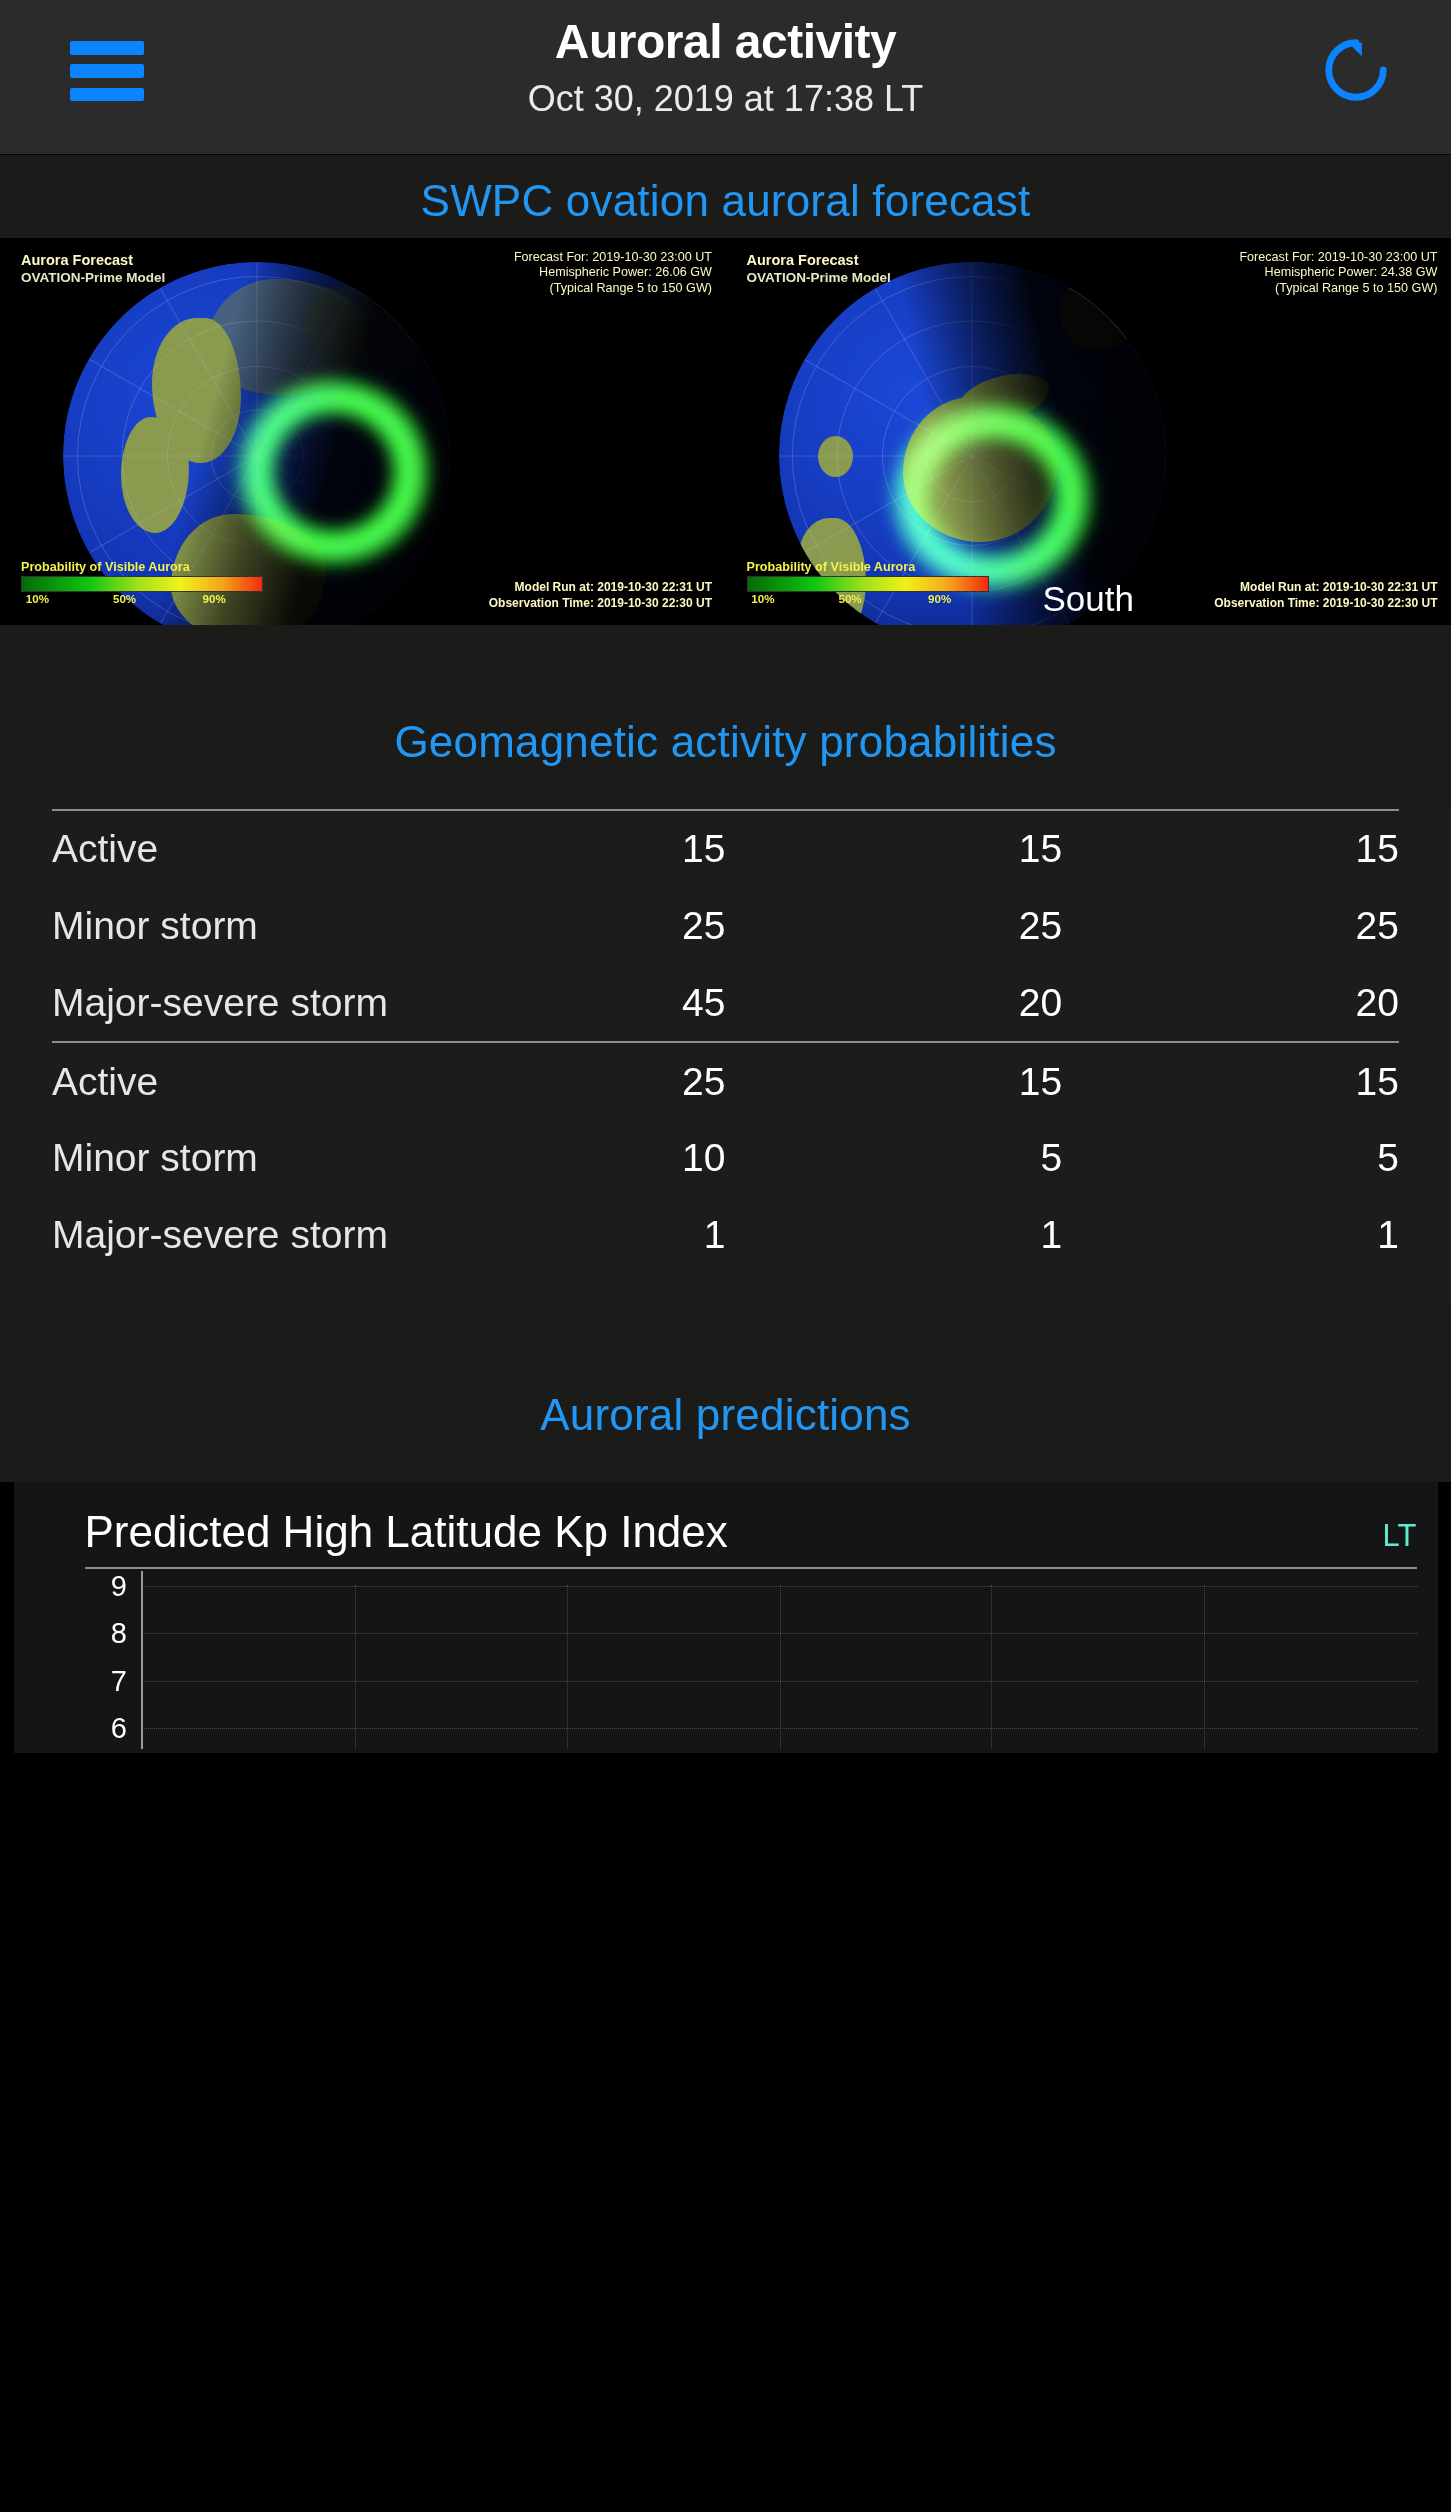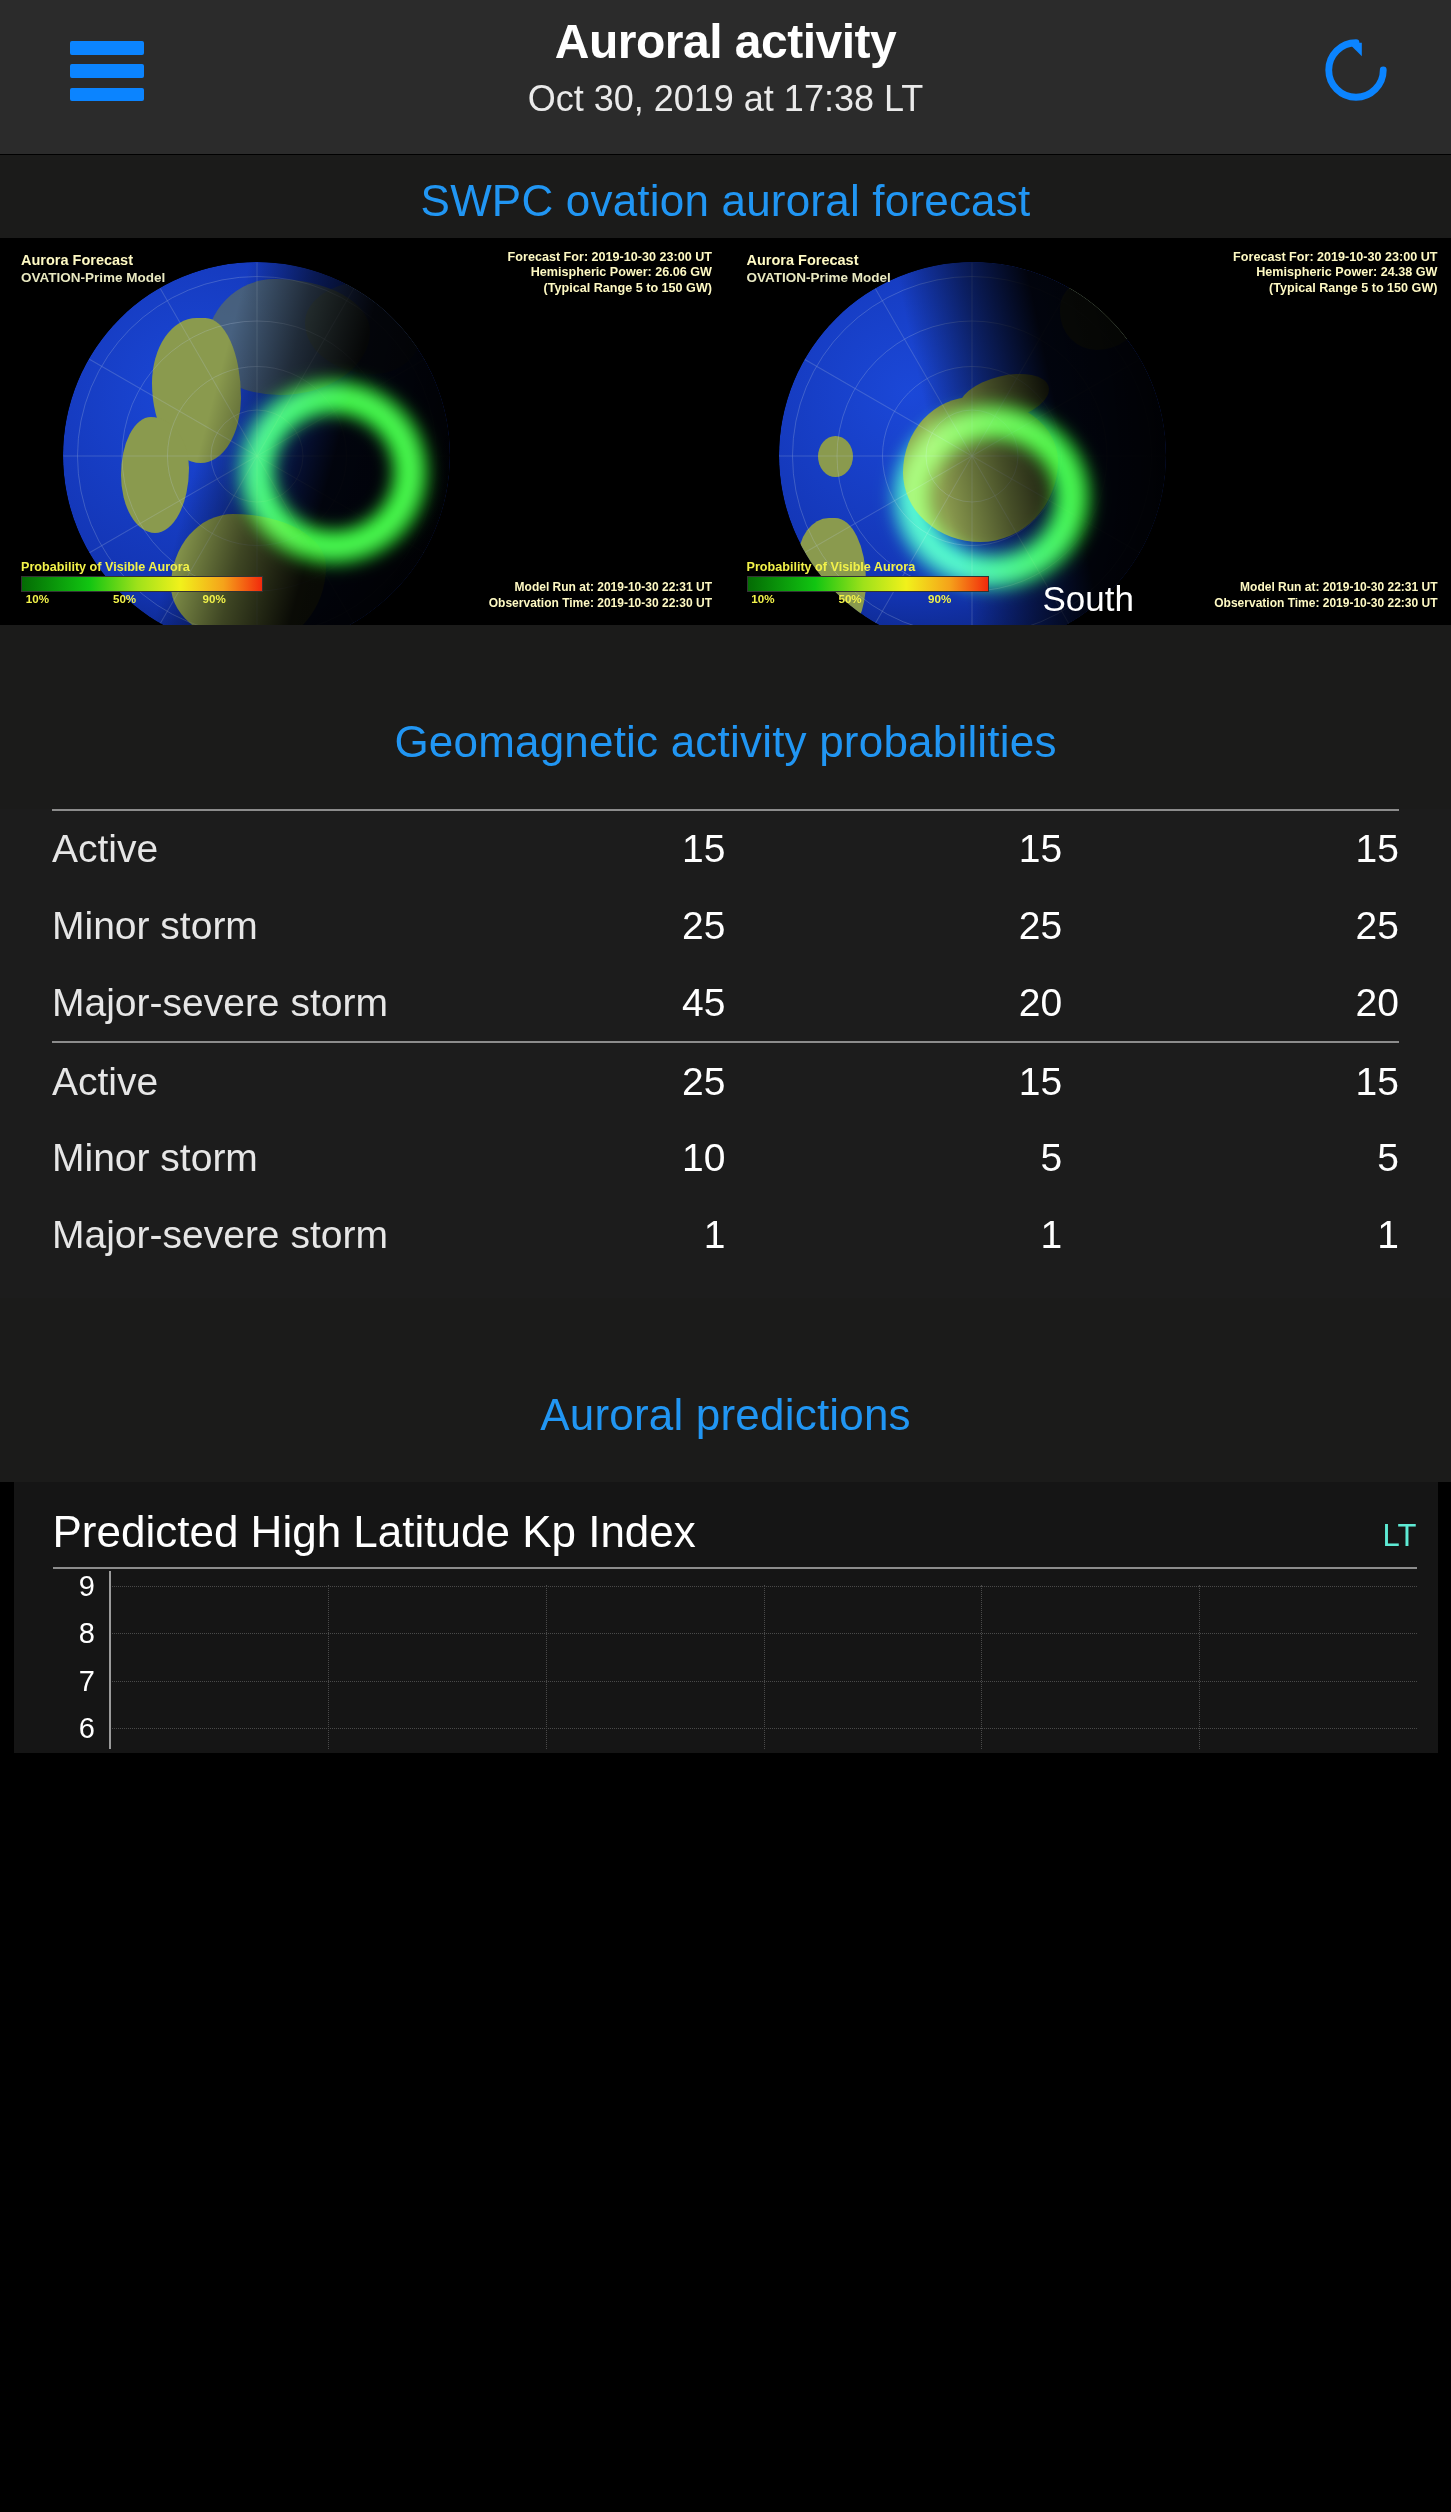--- a/index.html
+++ b/index.html
@@ -63,21 +63,21 @@
   .globe-cell{
     position:relative;
     width:50%;
     height:387px;
     background:#000;
     overflow:hidden;
   }
   .ovr{ position:absolute; font-family:"Liberation Sans",sans-serif; color:#fef9c3; z-index:6; pointer-events:none;}
   .ovr-title{ left:21px; top:13.5px; font-size:14.5px; font-weight:bold; }
   .ovr-sub  { left:21px; top:32px; font-size:13.5px; font-weight:bold; color:#e8e8c0;}
-  .ovr-fc   { right:13.5px; top:11.6px; font-size:12.6px; text-align:right; line-height:1.25; font-weight:bold;}
+  .ovr-fc   { right:13.5px; top:11.6px; font-size:12.6px; text-align:right; line-height:1.25; font-weight:normal;}
   .ovr-run  { right:13.5px; bottom:13.5px; font-size:12px; text-align:right; line-height:1.3; font-weight:bold;}
   .cbar-wrap{ position:absolute; left:21px; bottom:17.4px; width:242px; z-index:6;}
   .cbar-label{ font-size:12.6px; color:#f2f24a; font-weight:bold; margin-bottom:1.9px;}
   .cbar{
     height:16.4px; width:100%;
     background:linear-gradient(to right,#046b04 0%,#11c511 28%,#9ee11a 48%,#f1f11b 66%,#f5a21a 84%,#f22a0c 100%);
     border:1px solid #333;
   }
   .cbar-ticks{ position:relative; height:15.5px; font-size:11.6px; color:#f2f24a; font-weight:bold;}
   .cbar-ticks span{ position:absolute; top:0; }
@@ -133,21 +133,21 @@
     color:#2196f3; font-size:41px; padding:33px 0 17.4px 0; text-align:left;
   }
   .col-head{ color:#fff; font-size:35px; padding:41px 0 17.4px 0; }
   .rule-row td{ padding:0; }
   .rule{ height:1.9px; background:#8c8c8c; width:100%; }
   .tbl td.lbl{ color:#e6e6e6; font-size:39px; padding:16.4px 0; }
   .tbl td.val{ color:#ffffff; font-size:39px; padding:16.4px 0; }
   .c-lbl{ width:44%; } .c-v{ width:18.6%; }
 
   
-  .chart-panel{ background:#151515; margin:0 13.5px; height:271px; position:relative; }
+  .chart-panel{ background:#151515; margin:0 13.5px; height:271px; position:relative;padding-left:32px; }
   .chart-head{
     display:flex; align-items:flex-end; justify-content:space-between;
     padding:25px 21px 9.7px 39px;
   }
   .chart-title{ color:#fff; font-size:44px; }
   .chart-unit{ color:#5eead4; font-size:31px; padding-bottom:3.9px; }
   .chart-rule{ height:1.9px; background:#8c8c8c; margin:0 21px 0 39px; }
   .plot{ position:relative; height:164px; margin:15.5px 21px 0 39px; }
   .yaxis{ position:absolute; left:0; top:0; bottom:0; width:56px; }
   .ytick{

